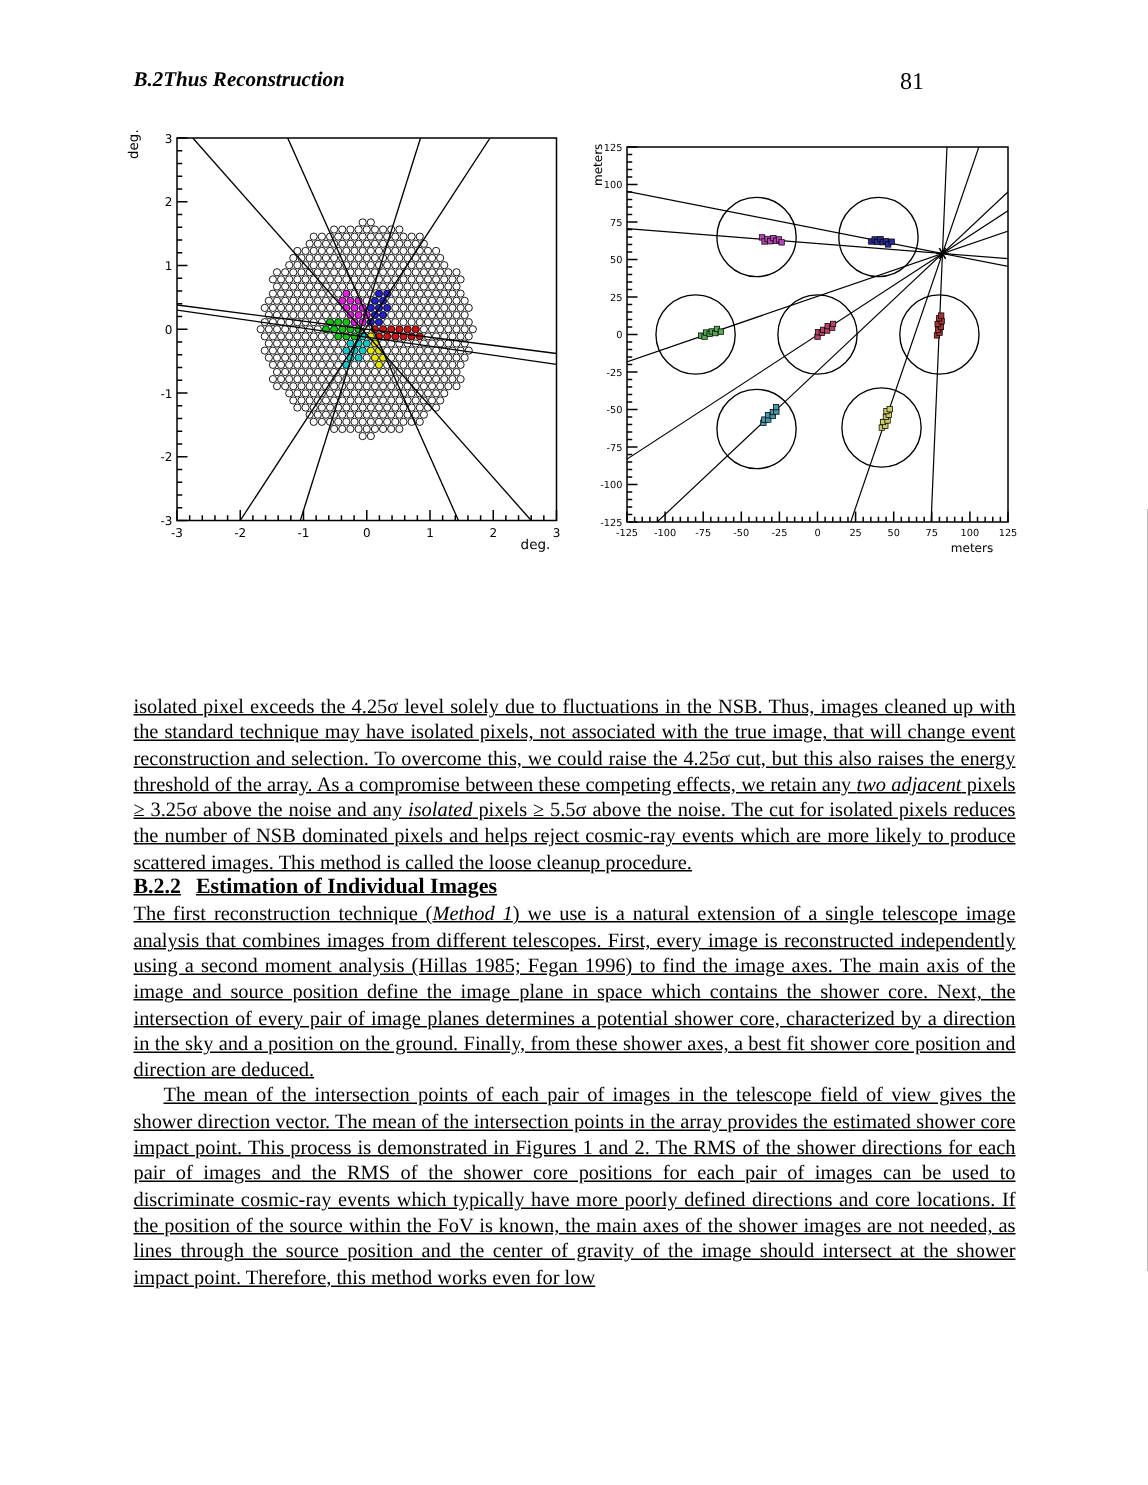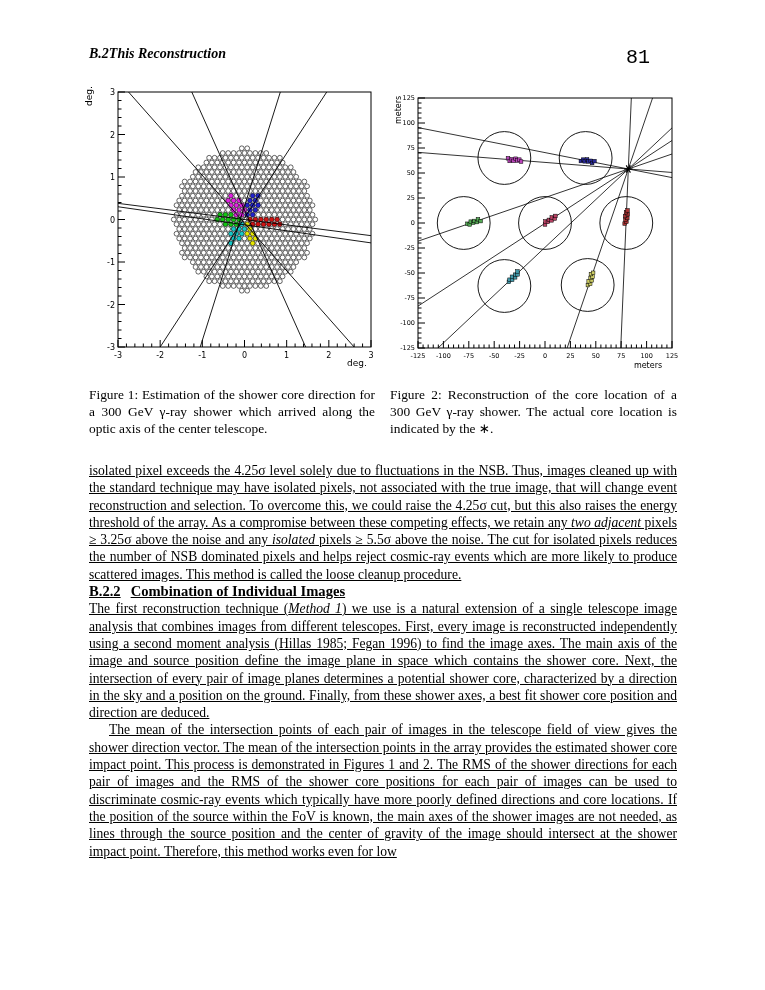--- a/index.html
+++ b/index.html
@@ -3,39 +3,39 @@
 <meta charset="utf-8">
 <style>
   html,body{margin:0;padding:0;background:#888;}
   .page{
     position:relative;width:765px;height:990px;background:#ffffff;
     margin:0 auto;font-family:"Liberation Serif", serif;color:#000;
     overflow:hidden;
   }
   .hdr-left{position:absolute;left:89px;top:46px;font-size:14px;font-weight:bold;font-style:italic;}
   .hdr-left span:first-child{}
-  .hdr-right{position:absolute;left:600px;top:46px;width:76px;text-align:center;font-size:20px;font-family:Liberation Mono, monospace;}
+  .hdr-right{position:absolute;left:600px;top:46px;width:76px;text-align:left;font-size:16px;}
   .figsvg{position:absolute;}
   .caption{position:absolute;font-size:13.4px;line-height:17px;text-align:justify;}
   .cap1{left:89px;top:386px;width:286px;}
   .cap2{left:390px;top:386px;width:287px;}
   .body-text{position:absolute;left:89px;top:462px;width:588px;font-size:13.6px;line-height:17.3px;text-align:justify;text-decoration:underline;}
   .body-text p{margin:0;}
   .it{font-style:italic;}
   .sec-head{margin:24px 0 16px 0;font-size:14.6px;font-weight:bold;text-align:left;}
   .sec-head span:first-child{margin-right:10px;}
   .indent{text-indent:20px;}
 </style>
 </head>
 <body>
 
 <div class="page">
 
   <div class="hdr-left">
-    <span>B.2</span><span>This Reconstruction</span>
+    <span>B.2</span><span>Thus Reconstruction</span>
   </div>
   <div class="hdr-right">81</div>
 
   <svg id="fig1" class="figsvg" style="left:75px;top:82px;" width="305" height="295">
       <rect x="43" y="10" width="253" height="255" fill="none" stroke="#000" stroke-width="1"></rect>
       <line x1="43" y1="265" x2="50" y2="265" stroke="#000" stroke-width="1"></line>
       <line x1="43" y1="265" x2="43" y2="258" stroke="#000" stroke-width="1"></line>
       <text x="40" y="268.04" font-size="8" text-anchor="end" fill="#000" font-family="&quot;DejaVu Sans&quot;, sans-serif">-3</text>
       <text x="43" y="276" font-size="8" text-anchor="middle" fill="#000" font-family="&quot;DejaVu Sans&quot;, sans-serif">-3</text>
       <line x1="43" y1="256.5" x2="46.5" y2="256.5" stroke="#000" stroke-width="1"></line>
@@ -939,25 +939,23 @@
         <rect x="198.7963528175284" y="194.15610758491746" width="3.6" height="3.6" fill="#cccc66" stroke="#000" stroke-width="0.5"></rect>
         <rect x="200.68164923040547" y="192.7856487436556" width="3.6" height="3.6" fill="#cccc66" stroke="#000" stroke-width="0.5"></rect>
         <rect x="199.1548003987701" y="190.26746832014862" width="3.6" height="3.6" fill="#cccc66" stroke="#000" stroke-width="0.5"></rect>
         <rect x="201.32444224868988" y="188.99265294407382" width="3.6" height="3.6" fill="#cccc66" stroke="#000" stroke-width="0.5"></rect>
         <line x1="234.11200000000002" y1="87" x2="242.512" y2="87" stroke="#000" stroke-width="1.1"></line>
         <line x1="236.21200000000002" y1="83.36269330410536" x2="240.412" y2="90.63730669589464" stroke="#000" stroke-width="1.1"></line>
         <line x1="240.412" y1="83.36269330410536" x2="236.21200000000002" y2="90.63730669589464" stroke="#000" stroke-width="1.1"></line>
       </g>
     </svg>
 
-  <div class="caption cap1">Figure 1: Estimation of the shower core direction for a 300 GeV γ-ray shower which arrived along the optic axis of the center telescope.</div>
-  <div class="caption cap2">Figure 2: Reconstruction of the core location of a 300 GeV γ-ray shower.  The actual core location is indicated by the ∗.</div>
 
   <div class="body-text">
     <p><span>isolated pixel exceeds the 4.25σ level solely due to fluctuations in the NSB. Thus, images cleaned up with the standard technique may have isolated pixels, not associated with the true image, that will change event reconstruction and selection.  To overcome this, we could raise the 4.25σ cut, but this also raises the energy threshold of the array.  As a compromise between these competing effects, we retain any </span><span class="it">two adjacent</span><span> pixels ≥ 3.25σ above the noise and any </span><span class="it">isolated</span><span> pixels ≥ 5.5σ above the noise. The cut for isolated pixels reduces the number of NSB dominated pixels and helps reject cosmic-ray events which are more likely to produce scattered images. This method is called the loose cleanup procedure.</span></p>
     <p class="sec-head">
-      <span>B.2.2</span><span>Combination of Individual Images</span>
+      <span>B.2.2</span><span>Estimation of Individual Images</span>
     </p>
     <p><span>The first reconstruction technique (</span><span class="it">Method 1</span><span>) we use is a natural extension of a single telescope image analysis that combines images from different telescopes. First, every image is reconstructed independently using a second moment analysis (Hillas 1985; Fegan 1996) to find the image axes. The main axis of the image and source position define the image plane in space which contains the shower core.  Next, the intersection of every pair of image planes determines a potential shower core, characterized by a direction in the sky and a position on the ground.  Finally, from these shower axes, a best fit shower core position and direction are deduced.</span></p>
     <p class="indent"><span>The mean of the intersection points of each pair of images in the telescope field of view gives the shower direction vector.  The mean of the intersection points in the array provides the estimated shower core impact point. This process is demonstrated in Figures 1 and 2. The RMS of the shower directions for each pair of images and the RMS of the shower core positions for each pair of images can be used to discriminate cosmic-ray events which typically have more poorly defined directions and core locations.  If the position of the source within the FoV is known, the main axes of the shower images are not needed, as lines through the source position and the center of gravity of the image should intersect at the shower impact point. Therefore, this method works even for low</span></p>
   </div>
 
 </div>
 
 </body></html>

